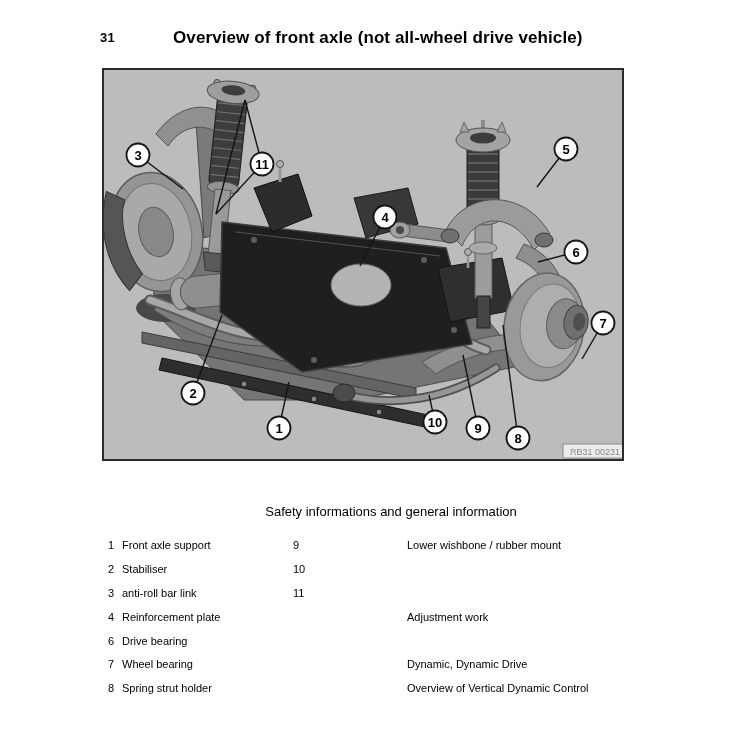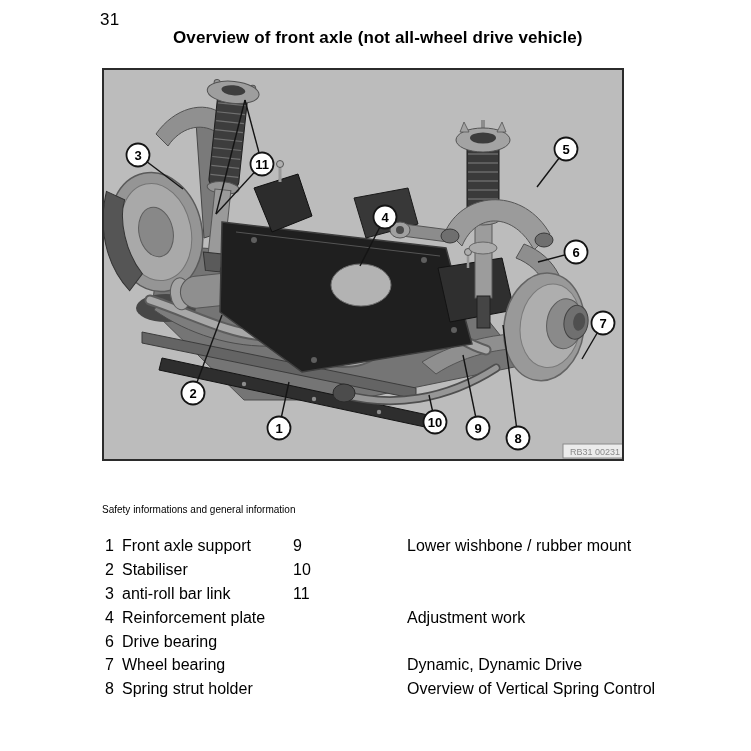--- a/index.html
+++ b/index.html
@@ -1,30 +1,30 @@
 <!DOCTYPE html>
 <html><head>
 <meta charset="utf-8">
 <style>
   html,body{margin:0;padding:0}
   body{
     width:751px;height:751px;position:relative;overflow:hidden;
     background:#ffffff;color:#000;
     font-family:"Liberation Sans","DejaVu Sans",sans-serif;
   }
-  .hdr-num{position:absolute;left:100px;top:10px;font-size:17px;font-weight:normal;letter-spacing:.2px}
+  .hdr-num{position:absolute;left:100px;top:30px;font-size:13px;font-weight:bold;letter-spacing:.2px}
   .hdr-title{position:absolute;left:173px;top:28px;font-size:17px;font-weight:bold;letter-spacing:.1px}
   .fig{
     position:absolute;left:102px;top:68px;width:522px;height:393px;
     background:#bcbcbc;border:2px solid #2b2b2b;box-sizing:border-box;
   }
   .fig svg{display:block}
-  .caption{position:absolute;left:102px;top:504px;width:578px;font-size:10px}
+  .caption{position:absolute;left:102px;top:504px;width:578px;text-align:center;font-size:13px}
   .legend{position:absolute;left:96px;top:534px;width:645px}
-  .lrow{position:relative;height:23.9px;line-height:23.9px;font-size:16px;white-space:nowrap}
+  .lrow{position:relative;height:23.9px;line-height:23.9px;font-size:11px;white-space:nowrap}
   .lnum{display:inline-block;width:18px;text-align:right}
   .llabel{margin-left:8px}
   .mnum{position:absolute;left:197px;top:0}
   .rlabel{position:absolute;left:311px;top:0}
 </style>
 </head>
 <body>
 
 <div class="hdr-num">31</div>
 <div class="hdr-title">Overview of front axle (not all-wheel drive vehicle)</div>
@@ -204,14 +204,14 @@
 
 <div class="caption">Safety informations and general information</div>
 
 <div class="legend" id="legend">
     <div class="lrow"><span class="lnum">1</span><span class="llabel">Front axle support</span><span class="mnum">9</span><span class="rlabel">Lower wishbone / rubber mount</span></div>
     <div class="lrow"><span class="lnum">2</span><span class="llabel">Stabiliser</span><span class="mnum">10</span></div>
     <div class="lrow"><span class="lnum">3</span><span class="llabel">anti-roll bar link</span><span class="mnum">11</span></div>
     <div class="lrow"><span class="lnum">4</span><span class="llabel">Reinforcement plate</span><span class="rlabel">Adjustment work</span></div>
     <div class="lrow"><span class="lnum">6</span><span class="llabel">Drive bearing</span></div>
     <div class="lrow"><span class="lnum">7</span><span class="llabel">Wheel bearing</span><span class="rlabel">Dynamic, Dynamic Drive</span></div>
-    <div class="lrow"><span class="lnum">8</span><span class="llabel">Spring strut holder</span><span class="rlabel">Overview of Vertical Spring Control</span></div>
+    <div class="lrow"><span class="lnum">8</span><span class="llabel">Spring strut holder</span><span class="rlabel">Overview of Vertical Dynamic Control</span></div>
   </div>
 
 </body></html>

